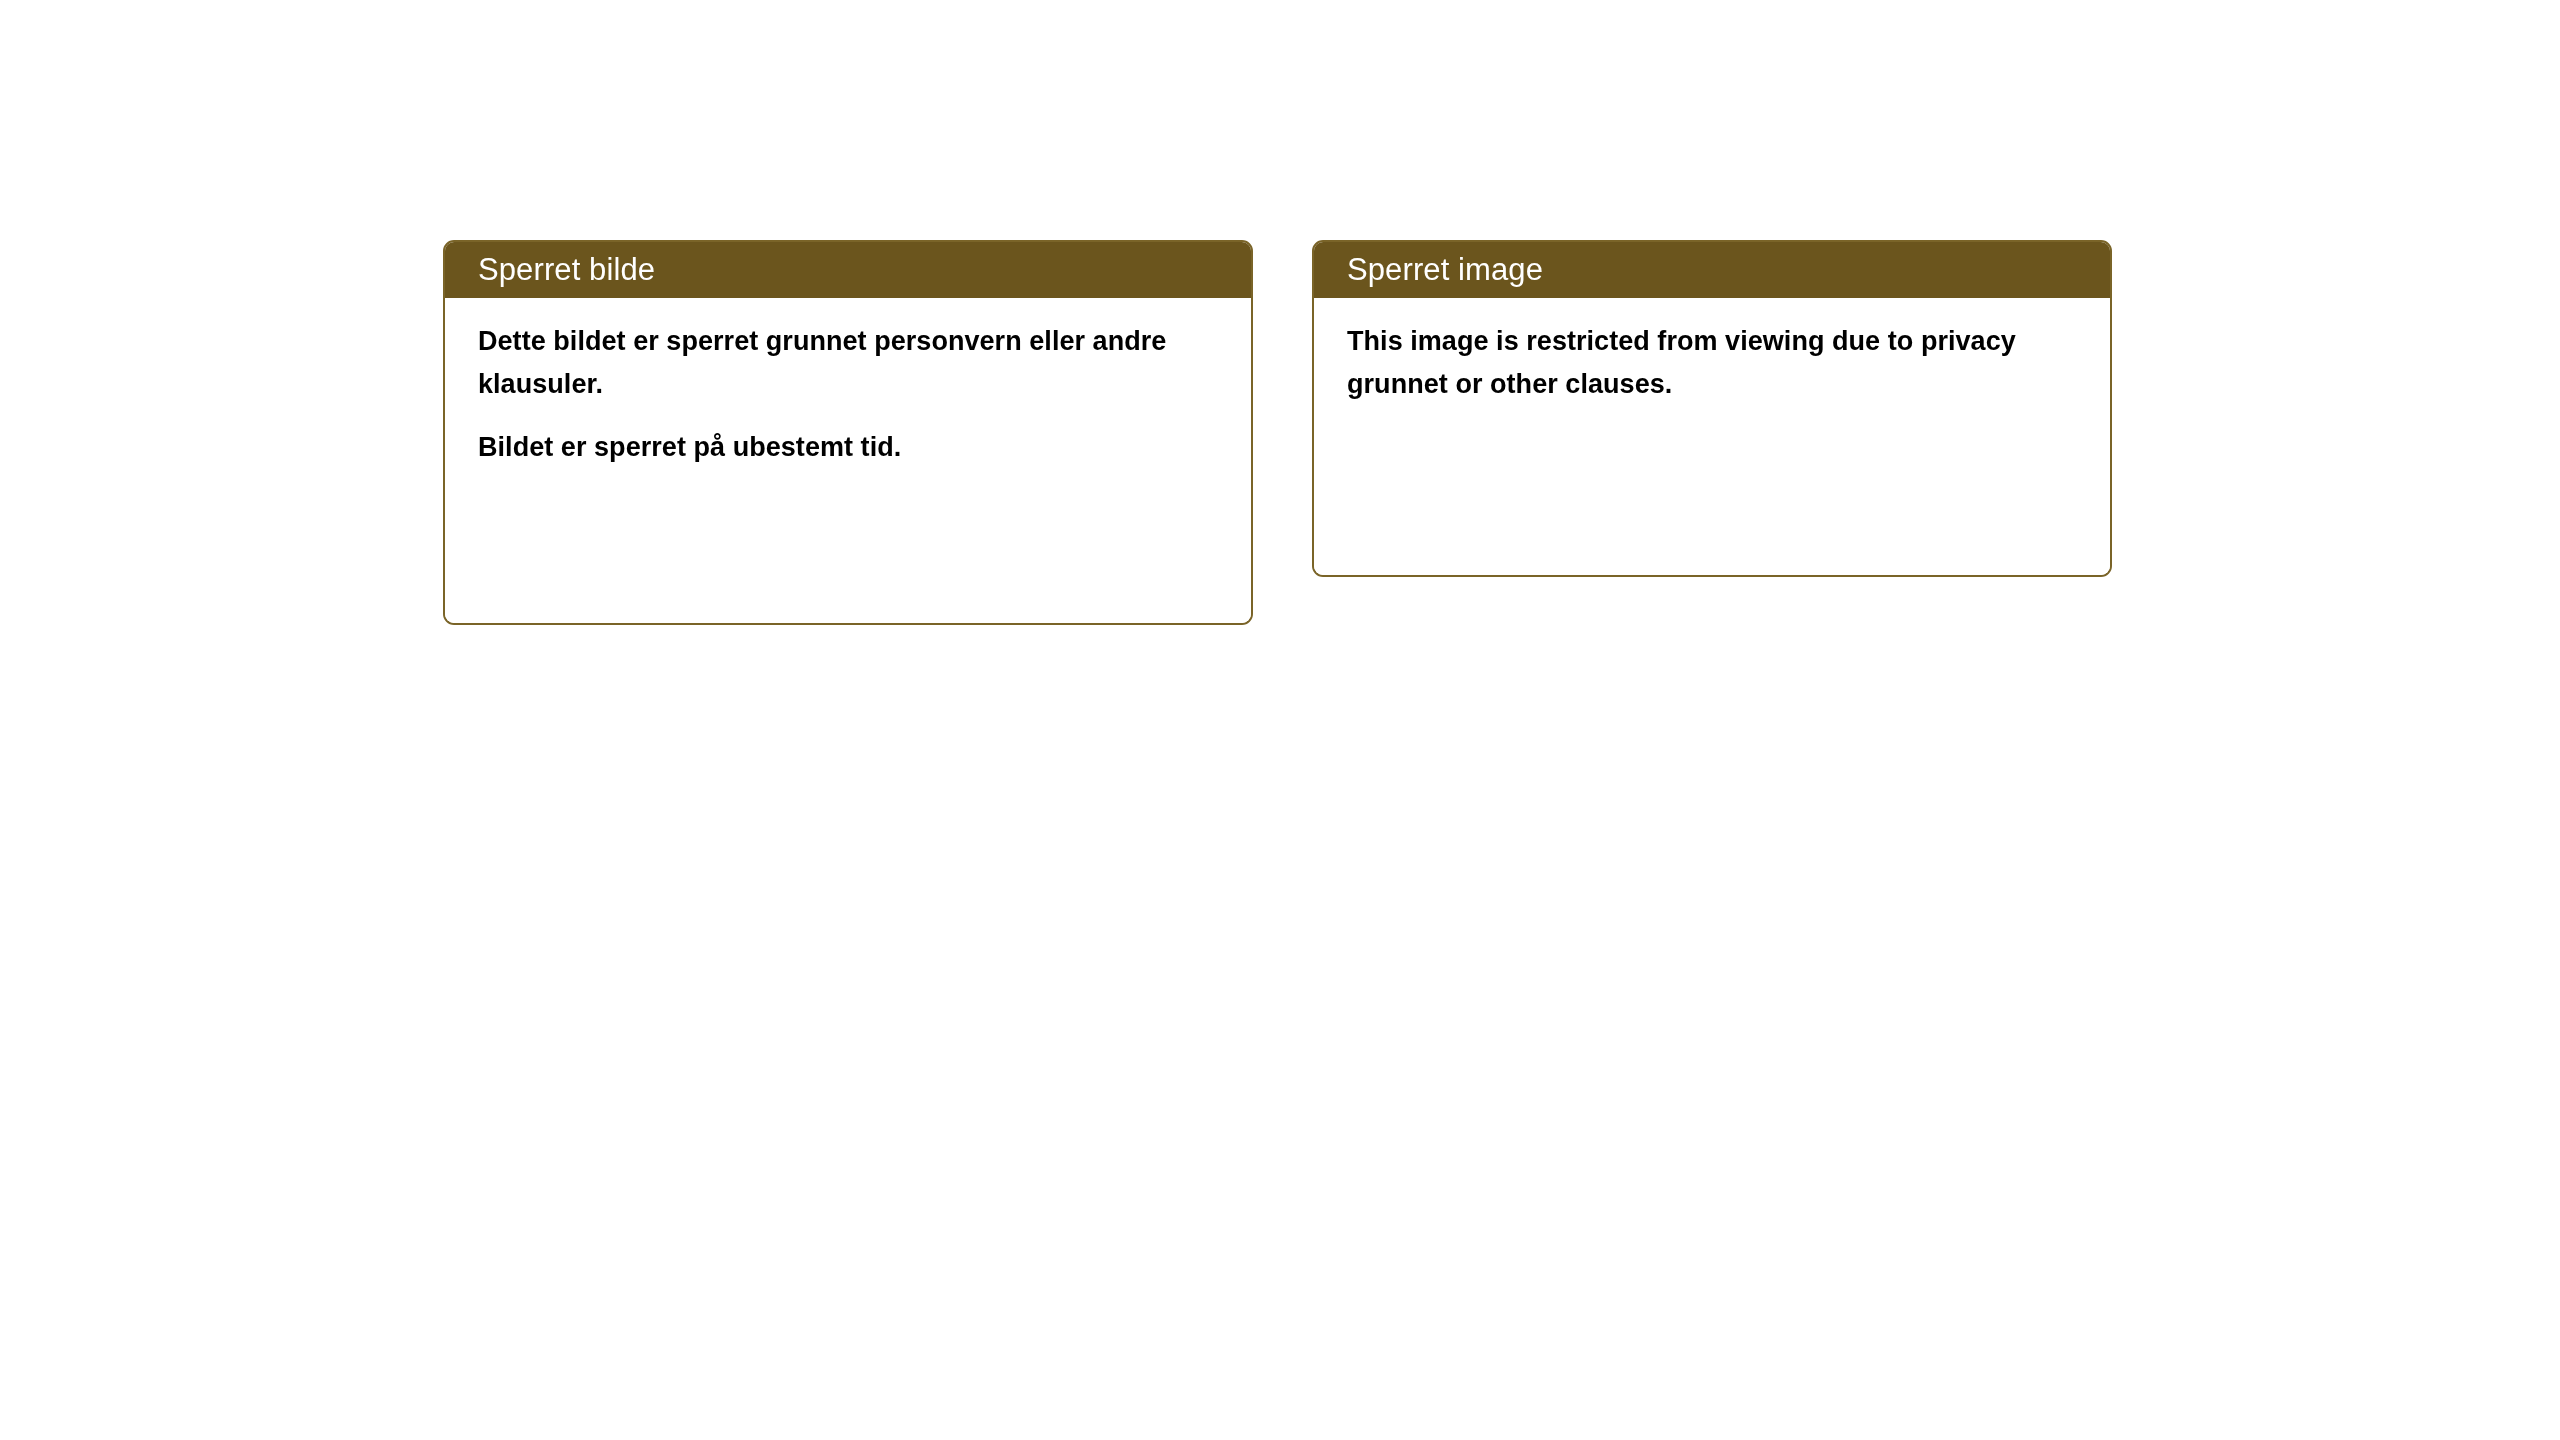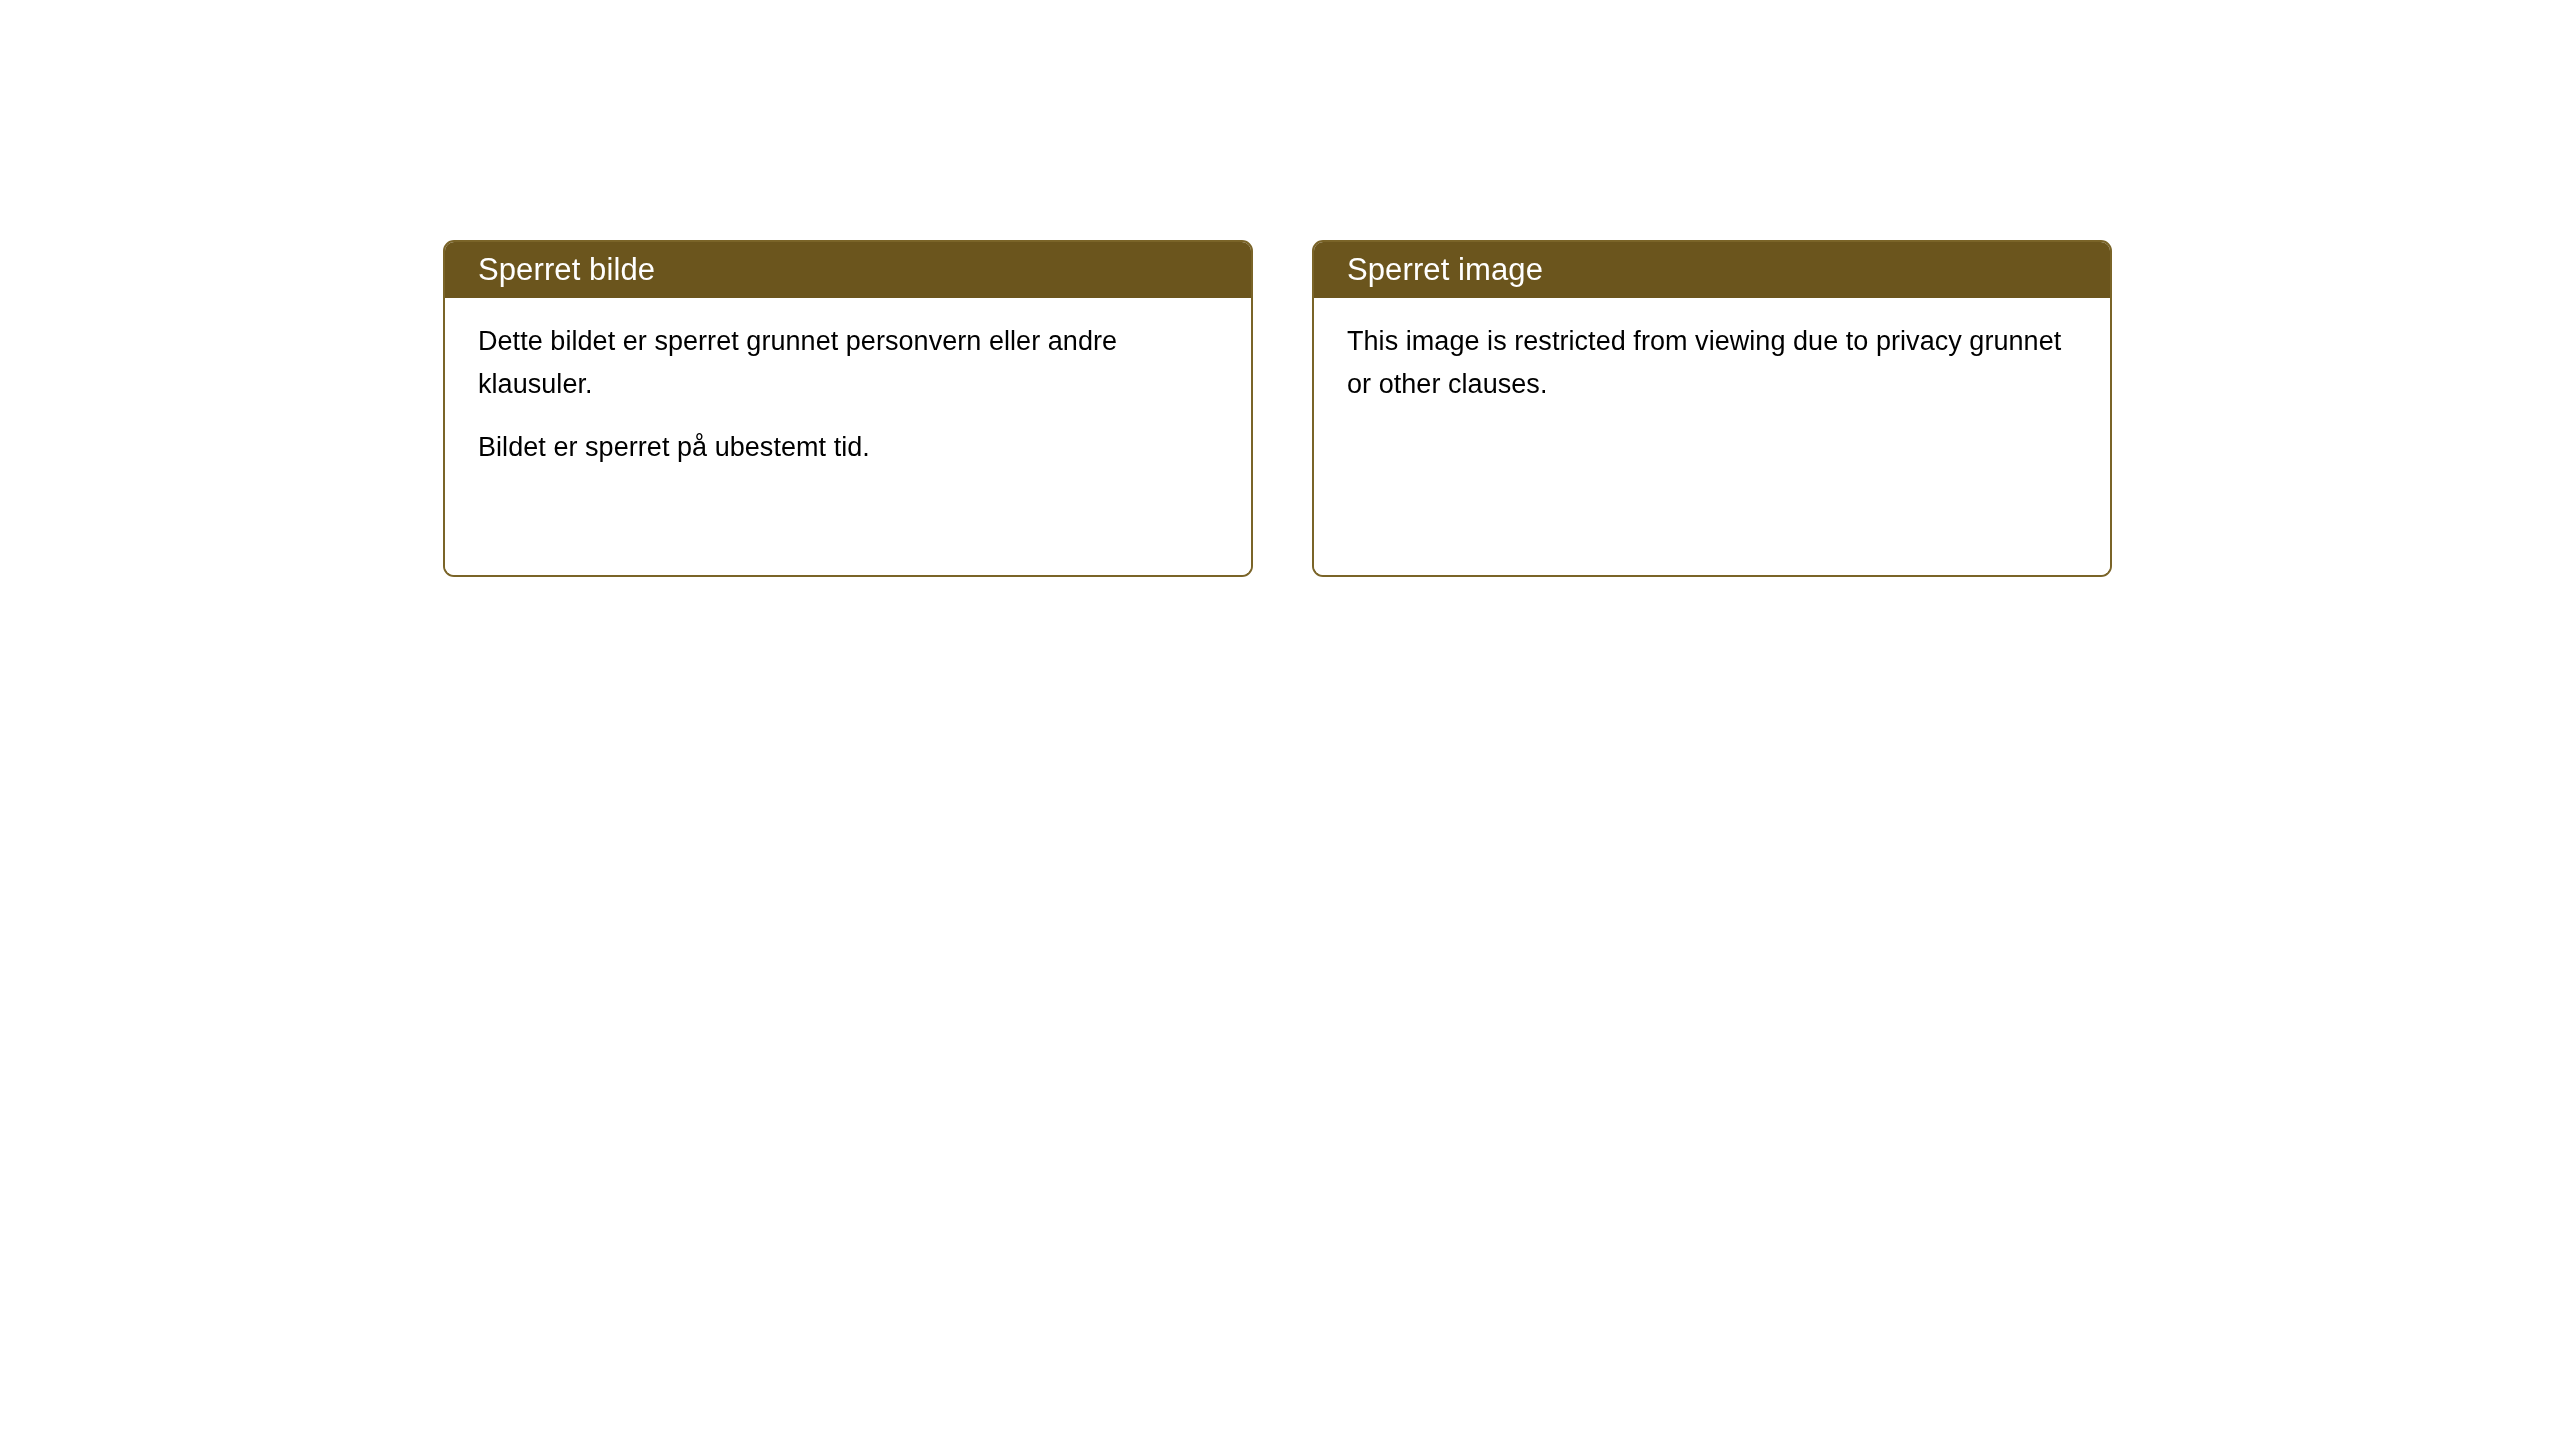--- a/index.html
+++ b/index.html
@@ -27,21 +27,21 @@
     box-sizing: border-box;
     background: #ffffff;
     border: 2px solid #7a6428;
     border-radius: 11px;
     overflow: hidden;
   }
   .notice-card.card-no {
     left: 443px;
     top: 240px;
     width: 810px;
-    height: 337px;
+    height: 385px;
   }
   .notice-card.card-en {
     left: 1312px;
     top: 240px;
     width: 800px;
     height: 337px;
   }
   .card-header {
     box-sizing: border-box;
     height: 56px;
@@ -61,21 +61,21 @@
   .card-body {
     box-sizing: border-box;
     background: #ffffff;
     padding: 22px 24px 0 33px;
     height: calc(100% - 56px);
   }
   .card-paragraph {
     color: #000000;
     font-size: 27px;
     line-height: 43px;
-    font-weight: 400;
+    font-weight: 700;
     margin: 0;
     letter-spacing: 0.05px;
   }
   .card-paragraph.second {
     margin-top: 20px;
   }
 </style>
 </head>
 <body>
 

